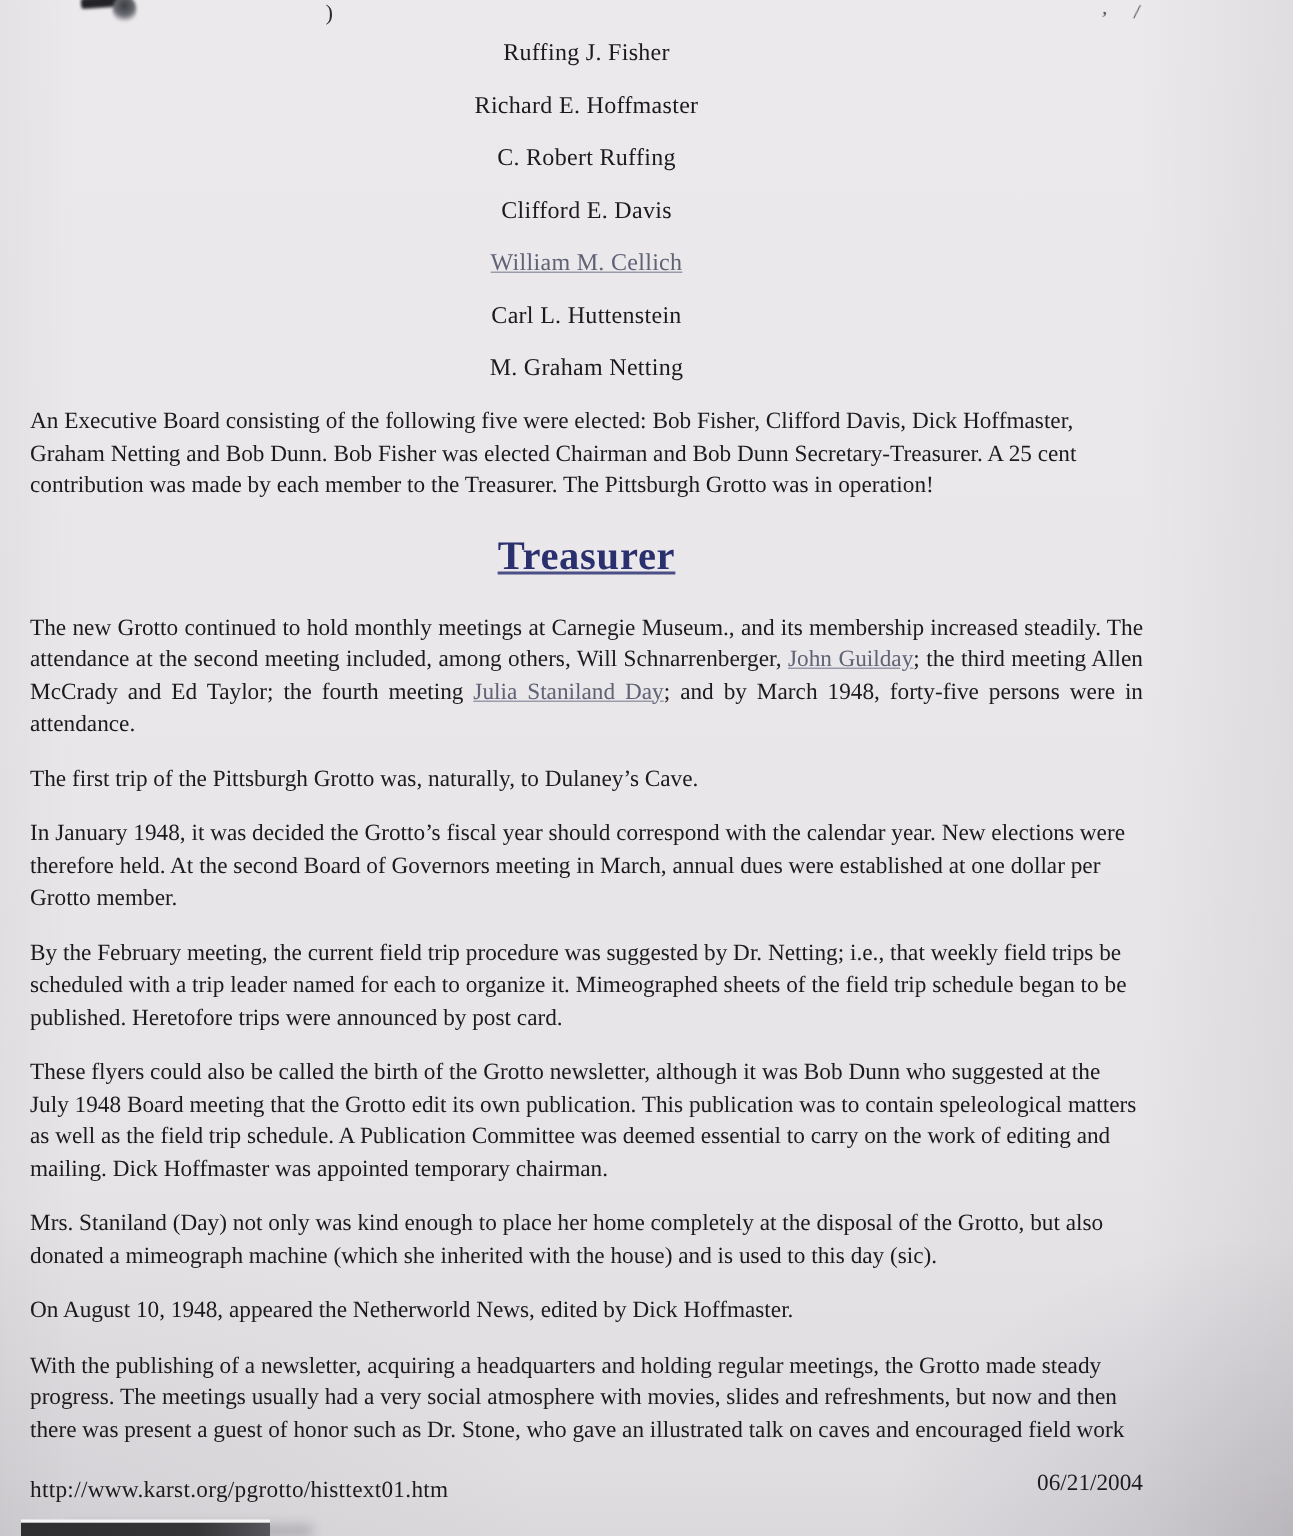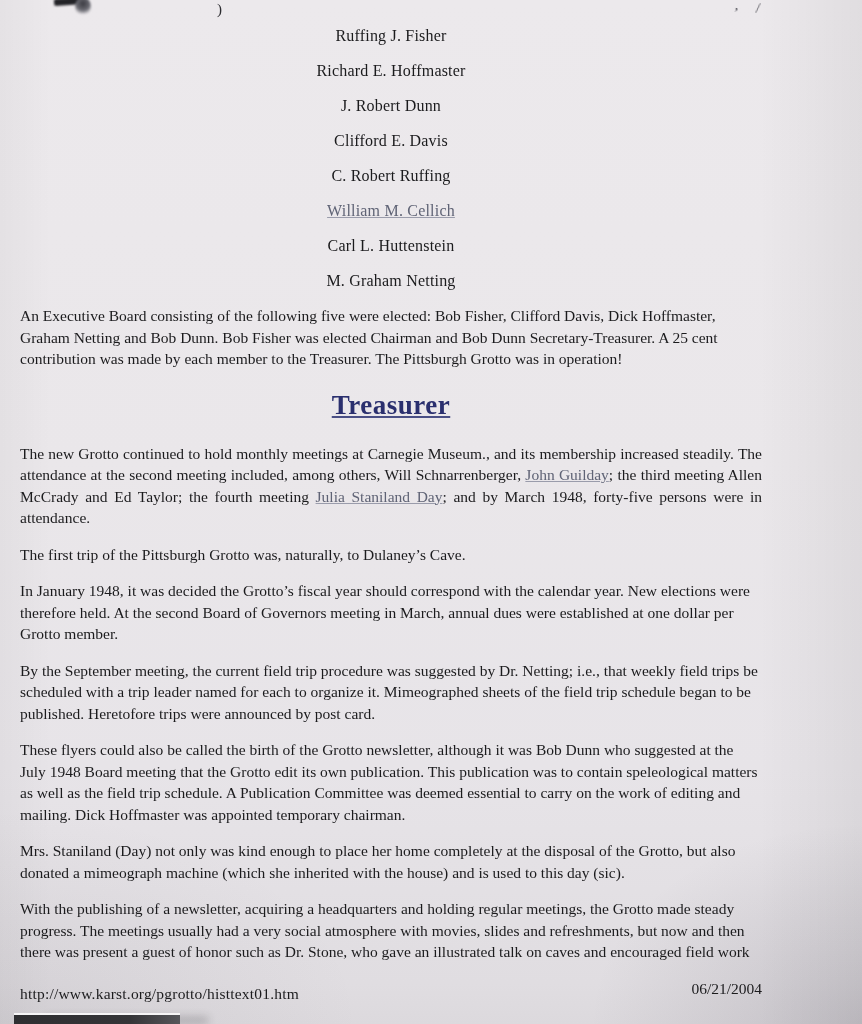--- a/index.html
+++ b/index.html
@@ -84,45 +84,45 @@
   <div class="artifact smudge-blob"></div>
   <div class="artifact stray-top-center">)</div>
   <div class="artifact stray-top-right">, /</div>
   <div class="artifact page-edge-strip"></div>
 
   <div class="content">
 
     <div class="names">
       <p>Ruffing J. Fisher</p>
       <p>Richard E. Hoffmaster</p>
-      <p>J. Robert Dunn</p>
+      <p>C. Robert Ruffing</p>
       <p>Clifford E. Davis</p>
-      <p>C. Robert Ruffing</p>
       <p><span class="doc-link">William M. Cellich</span></p>
       <p>Carl L. Huttenstein</p>
       <p>M. Graham Netting</p>
     </div>
 
 
     <p class="body-par">An Executive Board consisting of the following five were elected: Bob Fisher, Clifford Davis, Dick Hoffmaster, Graham Netting and Bob Dunn. Bob Fisher was elected Chairman and Bob Dunn Secretary-Treasurer. A 25 cent contribution was made by each member to the Treasurer. The Pittsburgh Grotto was in operation!</p>
 
     <h1 class="progress">Treasurer</h1>
 
     <p class="body-par justified"><span>The new Grotto continued to hold monthly meetings at Carnegie Museum., and its membership increased steadily. The attendance at the second meeting included, among others, Will Schnarrenberger, </span><span class="doc-link">John Guilday</span><span>; the third meeting Allen McCrady and Ed Taylor; the fourth meeting </span><span class="doc-link">Julia Staniland Day</span><span>; and by March 1948, forty-five persons were in attendance.</span></p>
 
     <p class="body-par">The first trip of the Pittsburgh Grotto was, naturally, to Dulaney’s Cave.</p>
 
     <p class="body-par">In January 1948, it was decided the Grotto’s fiscal year should correspond with the calendar year. New elections were therefore held. At the second Board of Governors meeting in March, annual dues were established at one dollar per Grotto member.</p>
 
-    <p class="body-par">By the September meeting, the current field trip procedure was suggested by Dr. Netting; i.e., that weekly field trips be scheduled with a trip leader named for each to organize it. Mimeographed sheets of the field trip schedule began to be published. Heretofore trips were announced by post card.</p>
+    <p class="body-par">By the February meeting, the current field trip procedure was suggested by Dr. Netting; i.e., that weekly field trips be scheduled with a trip leader named for each to organize it. Mimeographed sheets of the field trip schedule began to be published. Heretofore trips were announced by post card.</p>
 
     <p class="body-par">These flyers could also be called the birth of the Grotto newsletter, although it was Bob Dunn who suggested at the July 1948 Board meeting that the Grotto edit its own publication. This publication was to contain speleological matters as well as the field trip schedule. A Publication Committee was deemed essential to carry on the work of editing and mailing. Dick Hoffmaster was appointed temporary chairman.</p>
 
     <p class="body-par">Mrs. Staniland (Day) not only was kind enough to place her home completely at the disposal of the Grotto, but also donated a mimeograph machine (which she inherited with the house) and is used to this day (sic).</p>
 
+    <p class="body-par">On August 10, 1948, appeared the Netherworld News, edited by Dick Hoffmaster.</p>
 
     <p class="body-par">With the publishing of a newsletter, acquiring a headquarters and holding regular meetings, the Grotto made steady progress. The meetings usually had a very social atmosphere with movies, slides and refreshments, but now and then there was present a guest of honor such as Dr. Stone, who gave an illustrated talk on caves and encouraged field work</p>
 
   </div>
 
   <div class="footer">
     <span class="url">http://www.karst.org/pgrotto/histtext01.htm</span>
     <span class="date">06/21/2004</span>
   </div>
 

